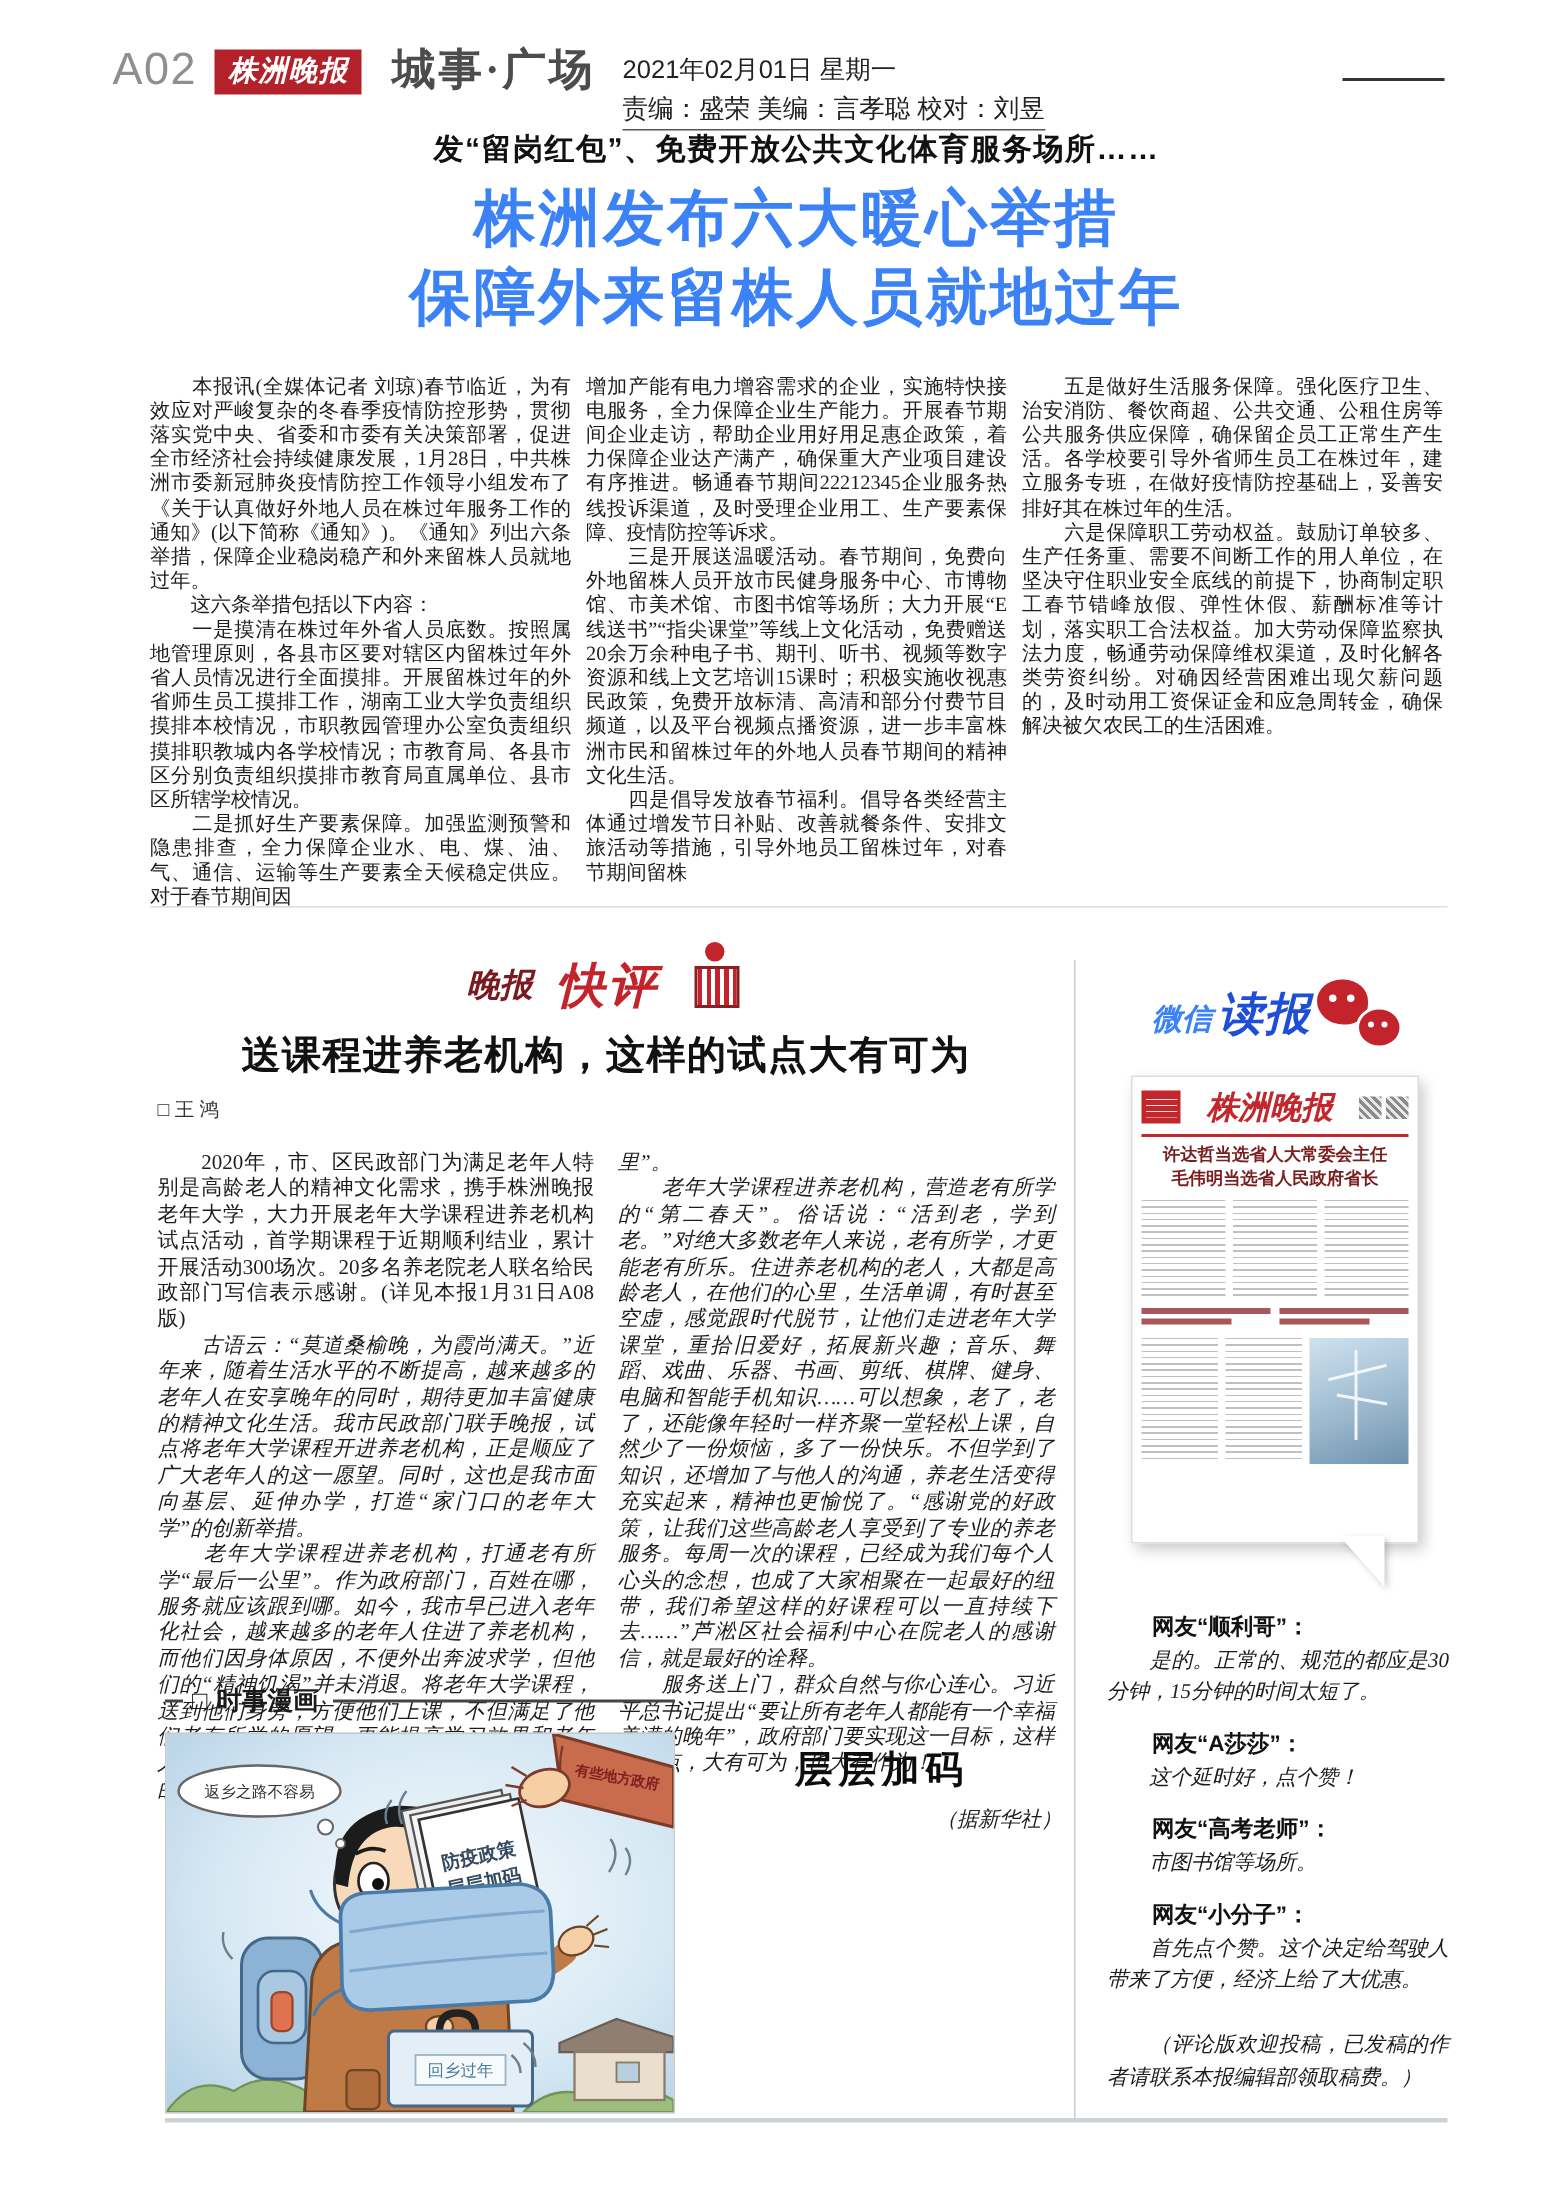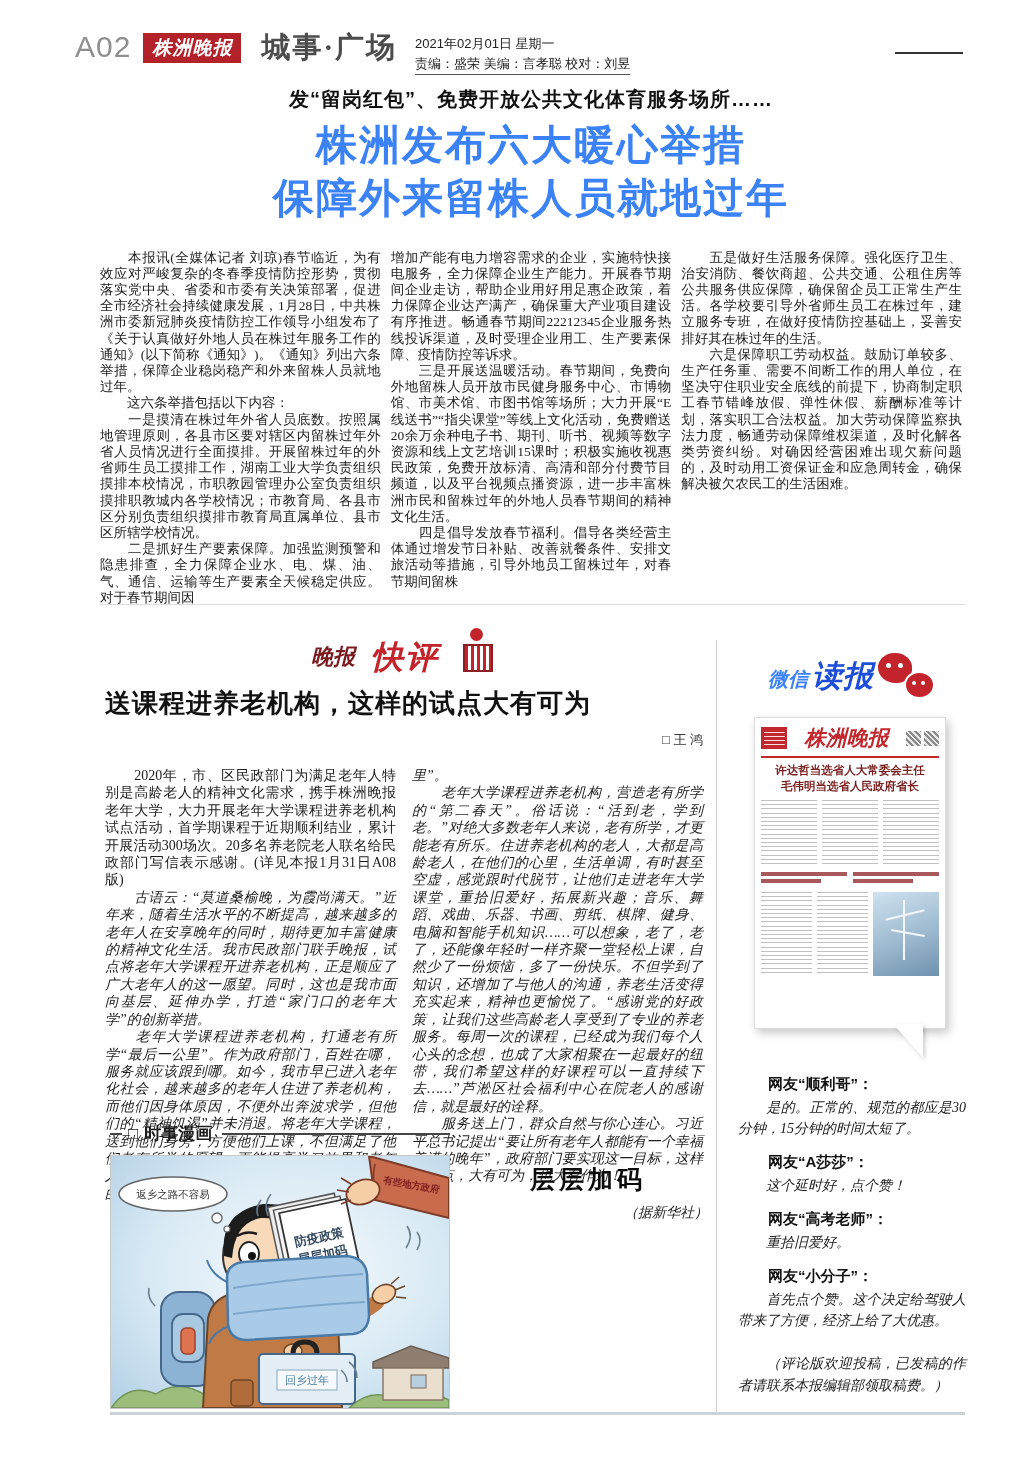--- a/index.html
+++ b/index.html
@@ -5,21 +5,21 @@
   html,body{margin:0;padding:0;background:#fff;}
   .page{position:relative;width:1033px;height:1468px;background:#ffffff;overflow:hidden;
         font-family:"Liberation Serif",serif;color:#1c1c1c;}
 
   
   .hdr{position:absolute;left:75px;top:30px;display:flex;align-items:flex-start;}
   .hdr-page{font-family:"Liberation Sans",sans-serif;font-size:30px;color:#8f8f8f;line-height:34px;letter-spacing:1px;}
   .hdr-masthead{margin-left:12px;margin-top:3px;width:98px;height:30px;background:#b3222a;color:#fff;
         font-style:italic;font-weight:700;font-size:19px;line-height:30px;text-align:center;letter-spacing:1px;}
   .hdr-section{margin-left:20px;font-size:29px;font-weight:700;color:#4c4c4c;letter-spacing:2px;line-height:34px;}
-  .hdr-issue{margin-left:18px;margin-top:4px;font-family:"Liberation Sans",sans-serif;font-size:13px;color:#222;line-height:1.5;}
+  .hdr-issue{margin-left:18px;margin-top:4px;font-family:"Liberation Sans",sans-serif;font-size:17px;color:#222;line-height:1.5;}
   .hdr-issue .staff{border-bottom:1px solid #555;padding-bottom:1px;}
   .hdr-rule{position:absolute;right:70px;top:52px;width:68px;height:2px;background:#333;}
 
   
   .main-art{position:absolute;left:100px;top:86px;width:862px;}
   .kicker{text-align:center;font-family:"Liberation Sans",sans-serif;font-weight:700;font-size:20px;color:#111;letter-spacing:1px;}
   .headline{text-align:center;font-family:"Liberation Sans",sans-serif;font-weight:900;font-size:41px;
         line-height:1.3;color:#3b82f6;letter-spacing:2px;margin-top:6px;}
   .cols{display:flex;gap:10px;margin-top:24px;}
   .col{flex:1;font-size:13.5px;line-height:16.2px;text-align:justify;}
@@ -31,23 +31,23 @@
 
   
   .kp{position:absolute;left:105px;top:628px;width:598px;}
   .kp-logo-row{display:flex;justify-content:center;align-items:flex-end;gap:16px;}
   .kp-logo-prefix{font-style:italic;font-weight:900;font-size:22px;color:#7a1a1f;}
   .kp-logo-main{font-style:italic;font-weight:900;font-size:32px;color:#c3232b;line-height:30px;letter-spacing:2px;}
   .kp-icon{position:relative;width:40px;height:44px;margin-left:2px;}
   .kp-icon .dot{position:absolute;left:13px;top:0;width:13px;height:13px;border-radius:50%;background:#c3232b;}
   .kp-icon .box{position:absolute;left:6px;top:16px;width:26px;height:24px;border:2px solid #8b1f24;
         background:repeating-linear-gradient(90deg,#c3232b 0 3px,#fff 3px 6px);}
-  .kp-headline{text-align:left;font-family:"Liberation Sans",sans-serif;font-weight:800;font-size:26px;
+  .kp-headline{text-align:center;font-family:"Liberation Sans",sans-serif;font-weight:800;font-size:26px;
         color:#111;margin-top:14px;letter-spacing:1px;}
-  .kp-byline{text-align:right;font-size:13px;color:#333;margin-top:10px;font-family:"Liberation Sans",sans-serif;}
+  .kp-byline{text-align:left;font-size:13px;color:#333;margin-top:10px;font-family:"Liberation Sans",sans-serif;}
   .kp-cols{display:flex;gap:16px;margin-top:18px;}
   .kp-col{flex:1;font-size:14px;line-height:17.4px;text-align:justify;}
   .kp-col p{margin:0;}
   .kai{font-style:italic;}
 
   
   .wx{position:absolute;left:738px;top:645px;width:228px;}
   .wx-logo-row{display:flex;align-items:flex-end;justify-content:center;gap:4px;position:relative;height:56px;}
   .wx-logo-prefix{font-style:italic;font-weight:900;font-size:20px;color:#3b82f6;padding-bottom:8px;}
   .wx-logo-main{font-style:italic;font-weight:900;font-size:30px;color:#1d4ed8;padding-bottom:4px;letter-spacing:1px;}
@@ -227,21 +227,21 @@
       <div class="comment">
         <div class="comment-author">网友“顺利哥”：</div>
         <div class="comment-text kai">　　是的。正常的、规范的都应是30分钟，15分钟的时间太短了。</div>
       </div>
       <div class="comment">
         <div class="comment-author">网友“A莎莎”：</div>
         <div class="comment-text kai">　　这个延时好，点个赞！</div>
       </div>
       <div class="comment">
         <div class="comment-author">网友“高考老师”：</div>
-        <div class="comment-text kai">　　重拾旧爱好。</div>
+        <div class="comment-text kai">　　市图书馆等场所。</div>
       </div>
       <div class="comment">
         <div class="comment-author">网友“小分子”：</div>
         <div class="comment-text kai">　　首先点个赞。这个决定给驾驶人带来了方便，经济上给了大优惠。</div>
       </div>
     </div>
     <div class="wx-footer kai">　　（评论版欢迎投稿，已发稿的作者请联系本报编辑部领取稿费。）</div>
   </div>
 
   <div class="cs">

